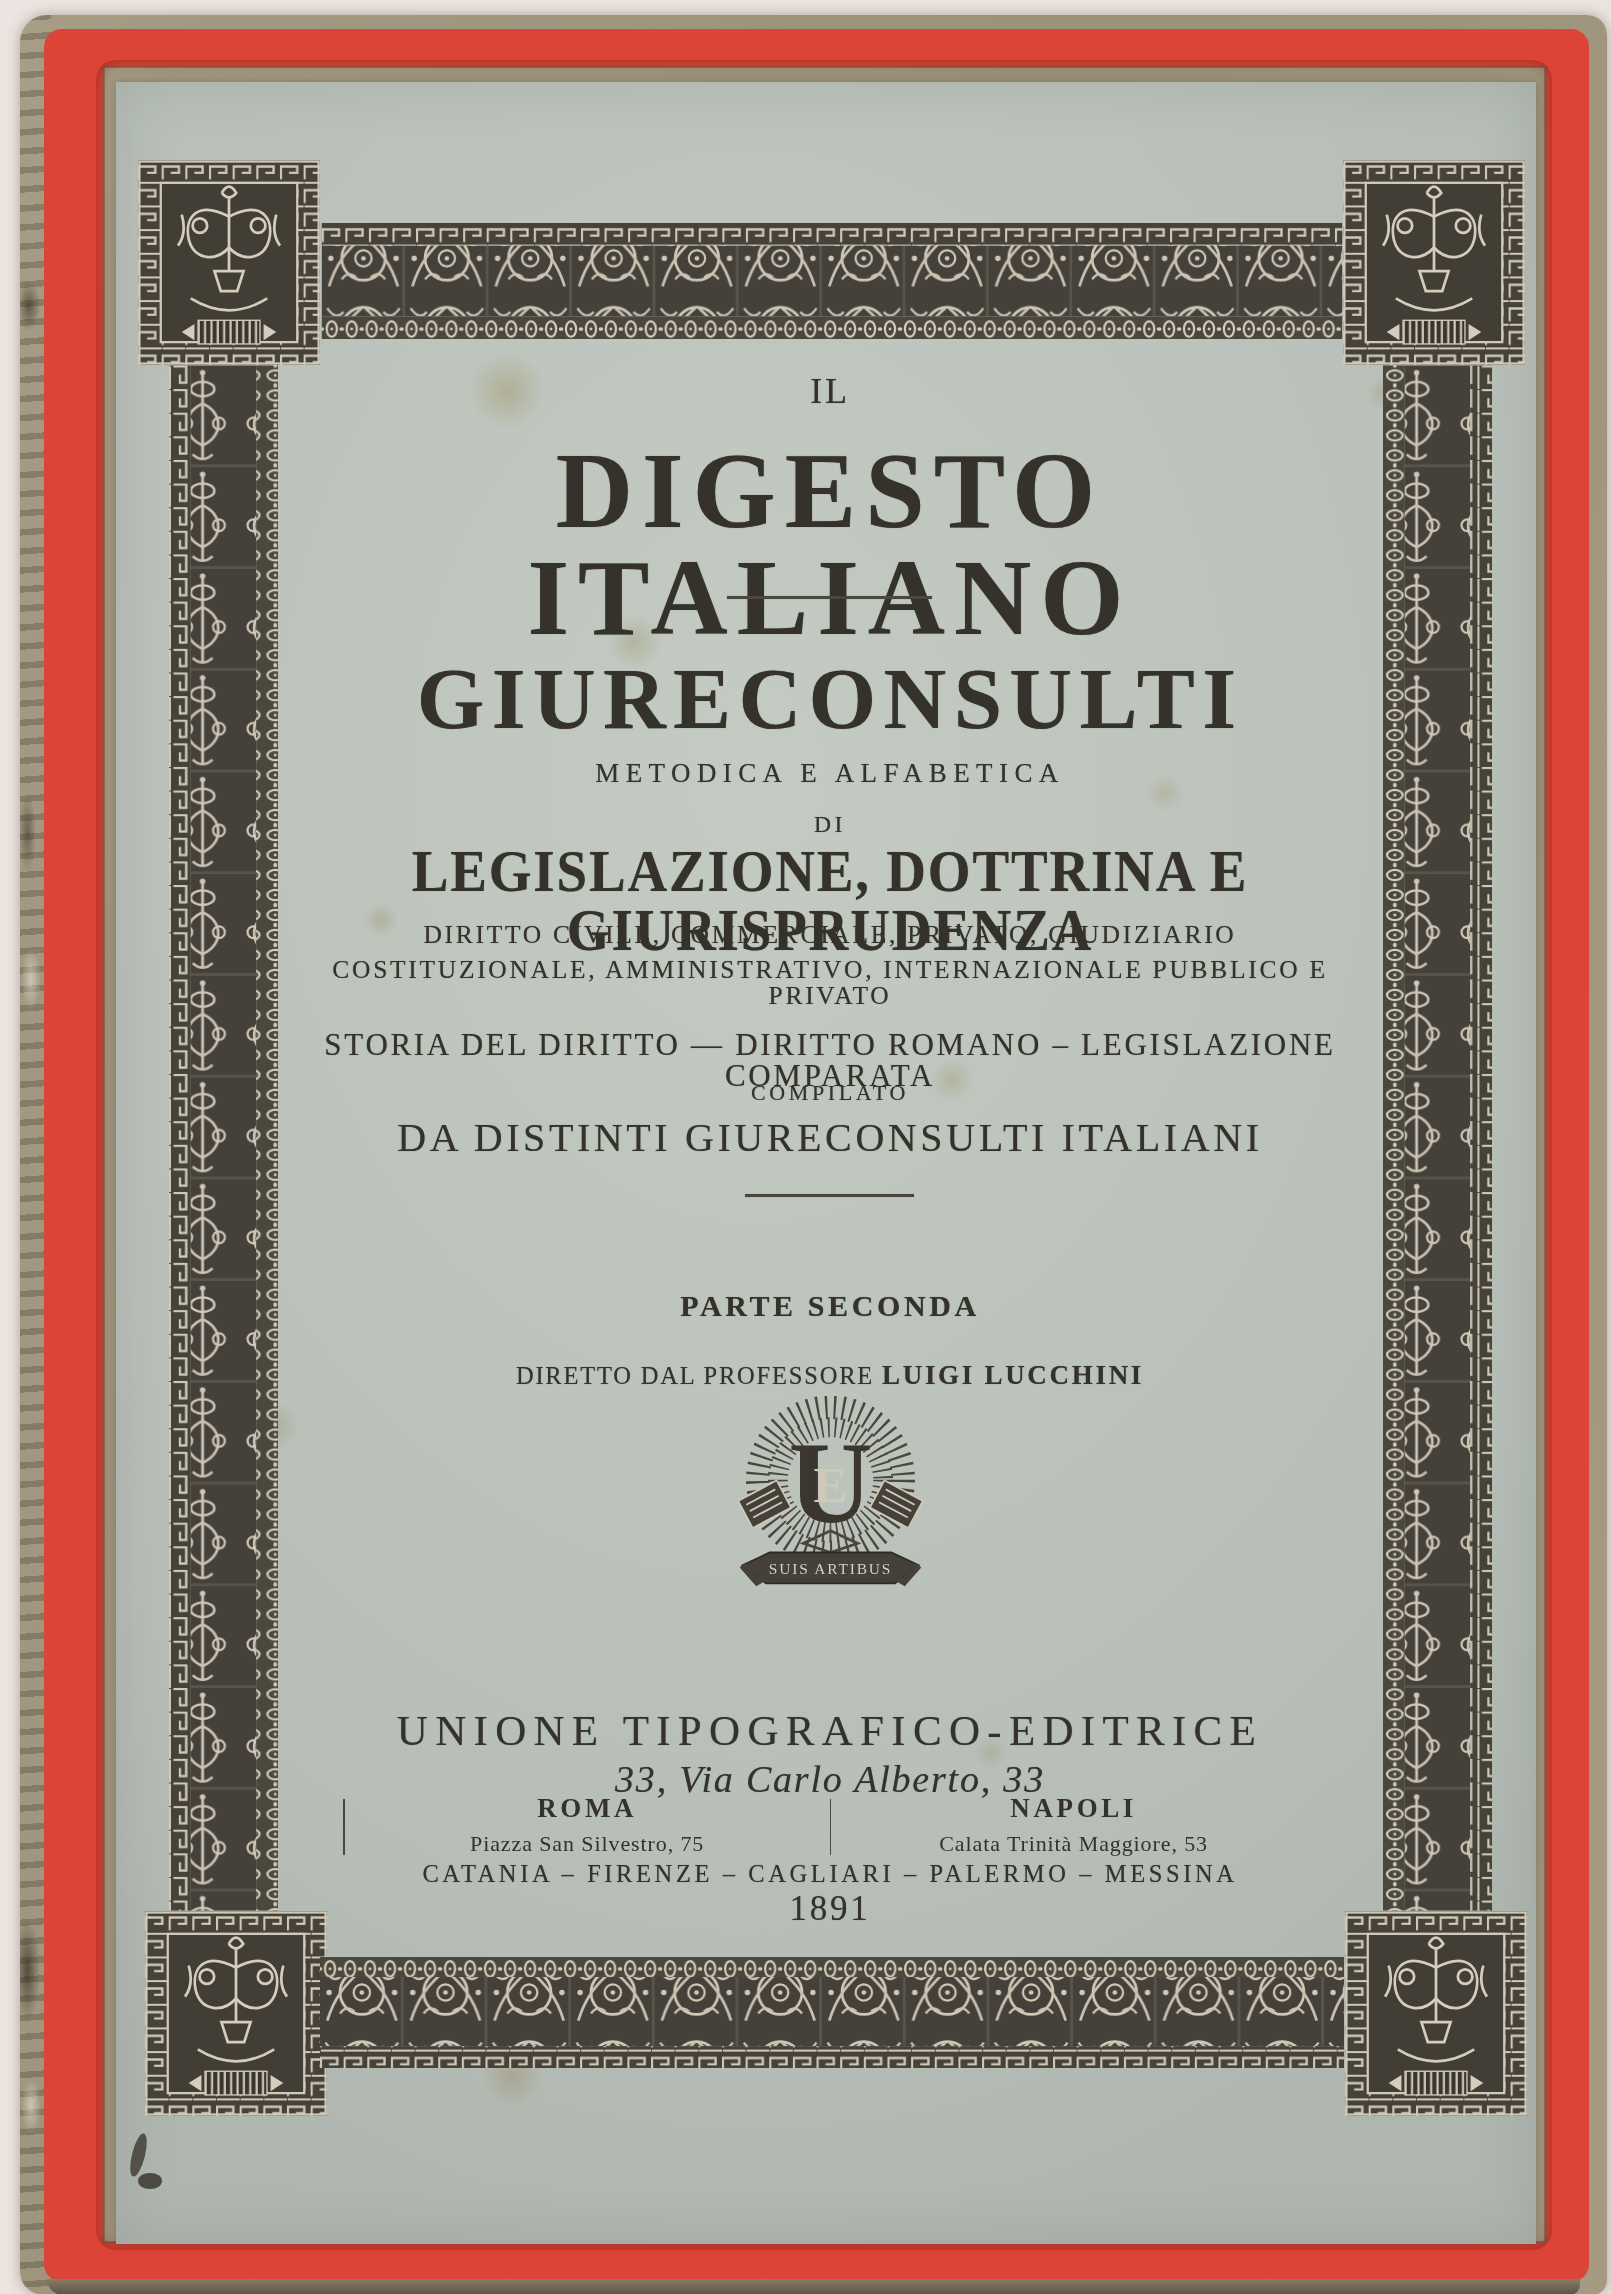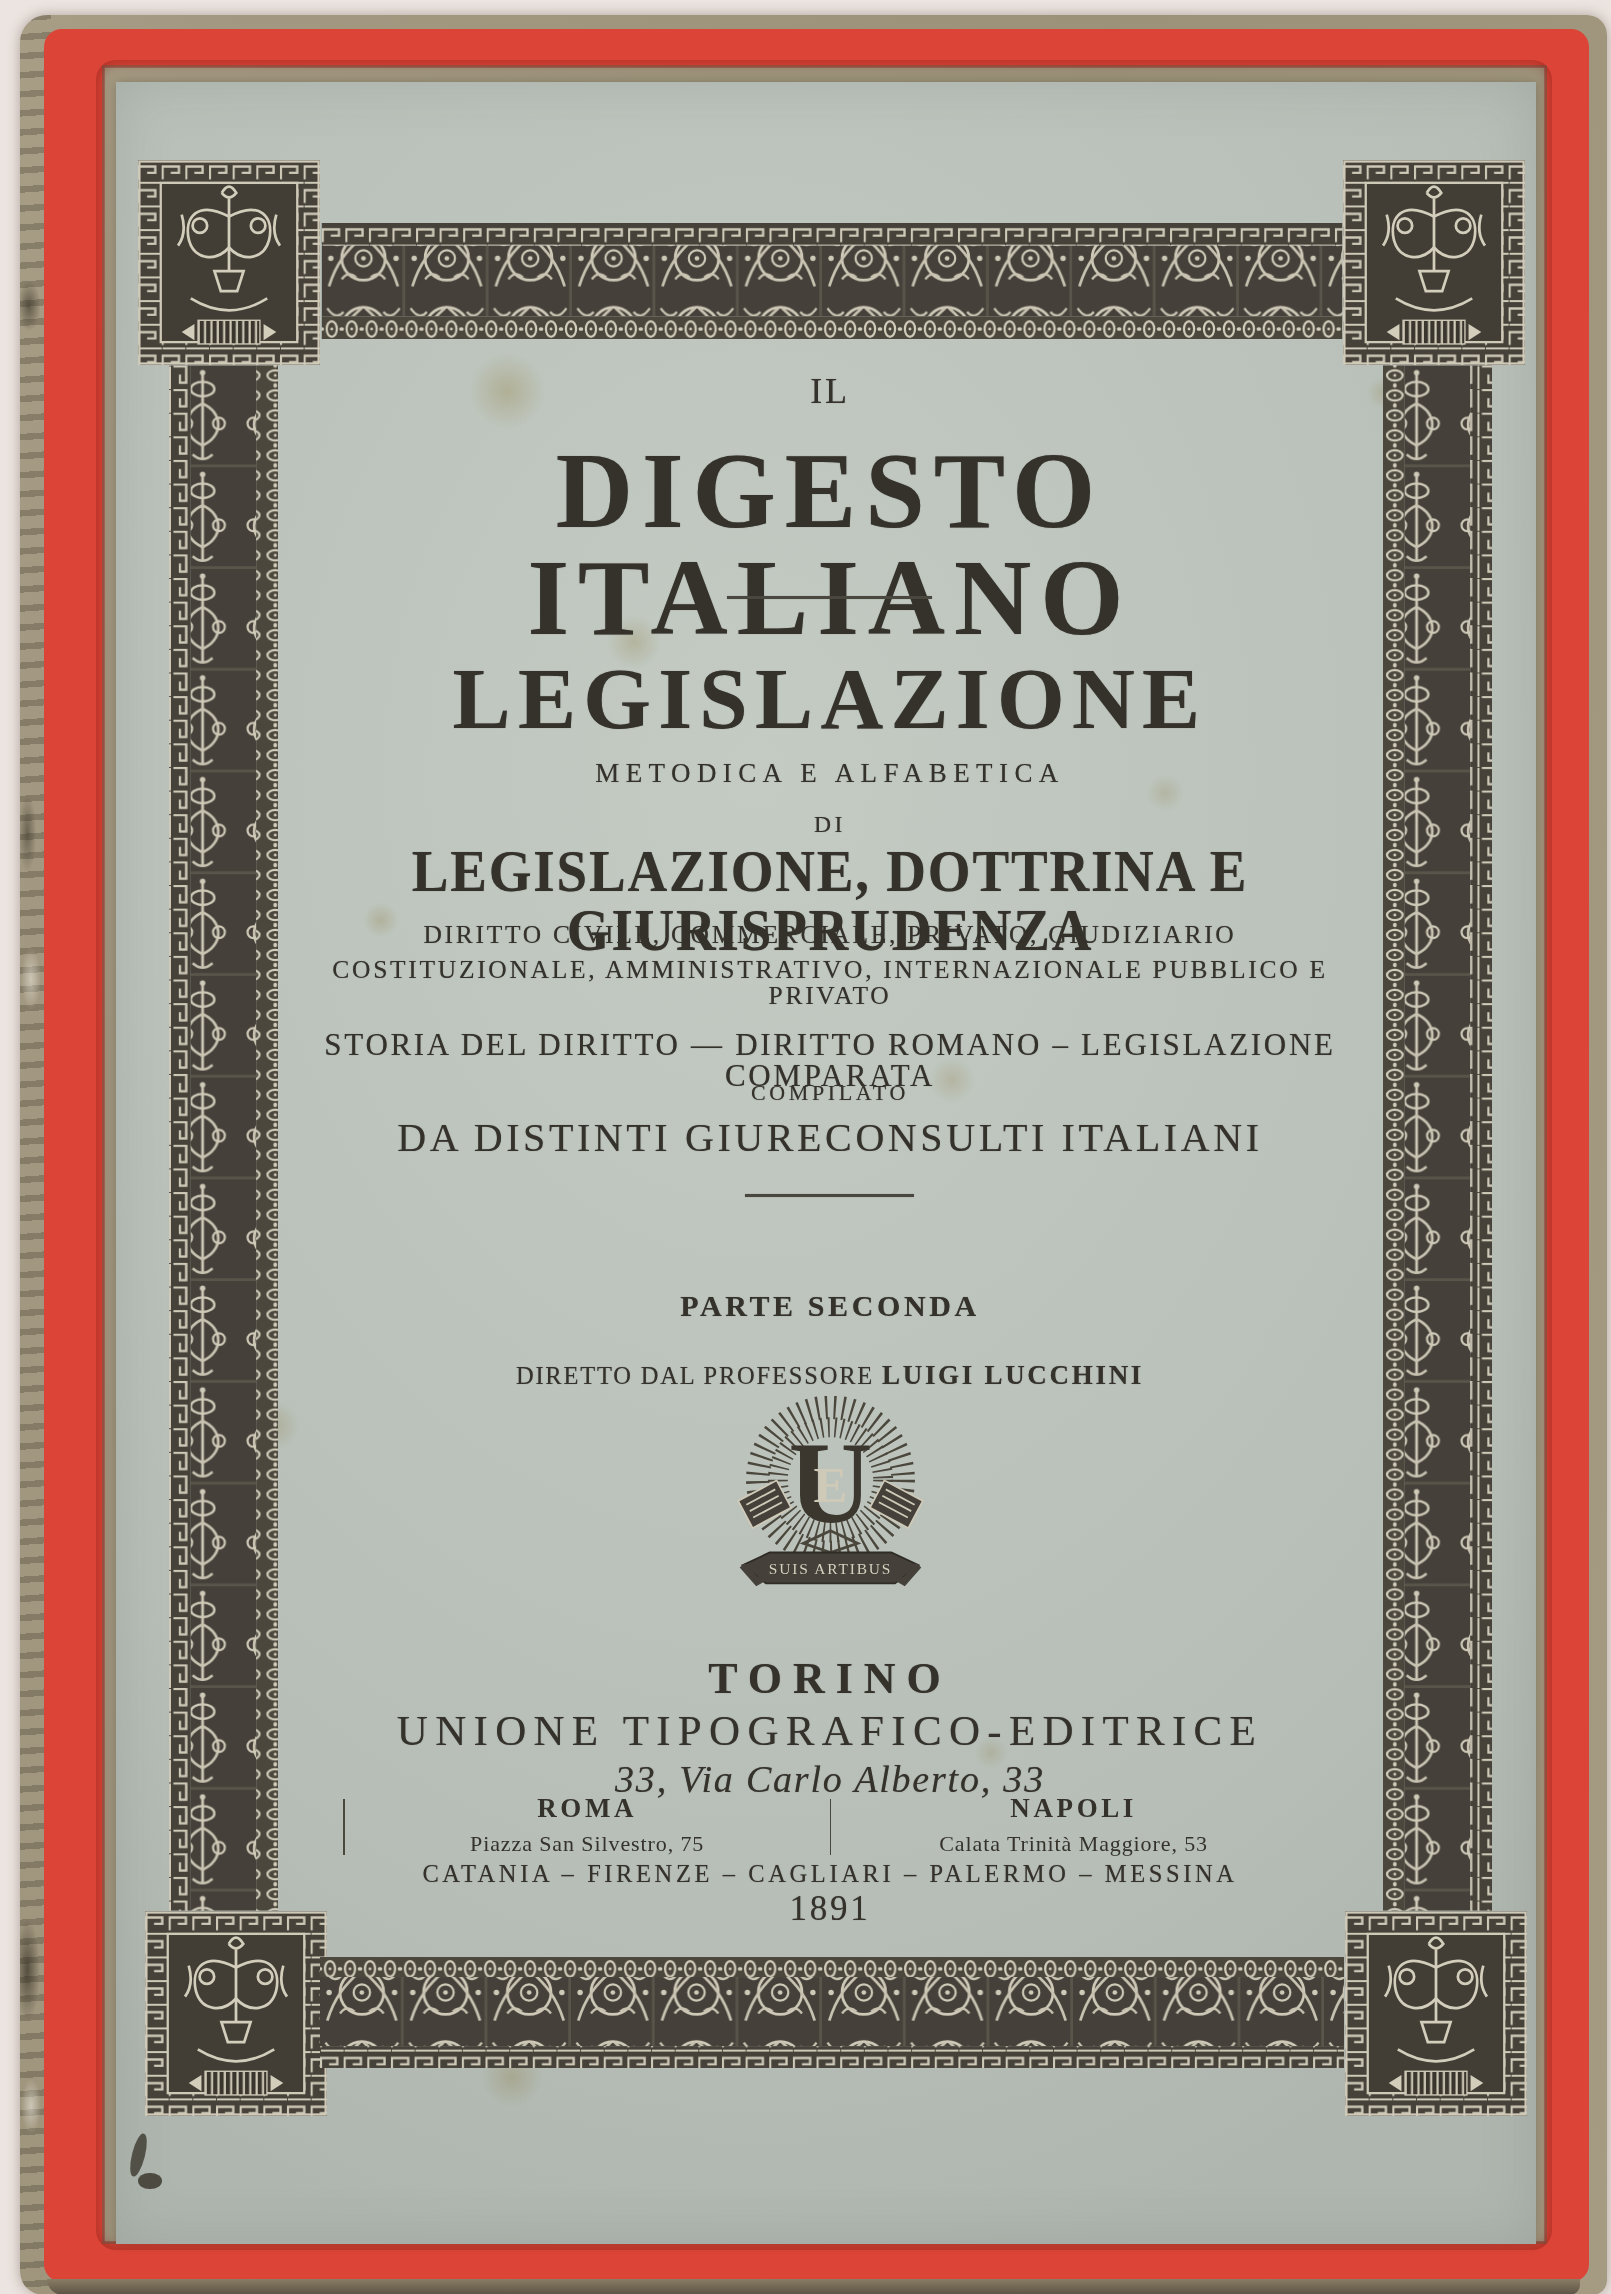--- a/index.html
+++ b/index.html
@@ -194,21 +194,21 @@
     </svg>
     <svg class="orn" style="left:1267px;top:283px" width="109" height="1546" viewBox="0 0 120 1701">
       <rect width="24" height="1701" fill="url(#beadsV)"></rect>
       <rect x="24" width="72" height="1701" fill="url(#candelabraV)"></rect>
       <rect x="96" width="24" height="1701" fill="url(#meanderV)"></rect>
     </svg>
 
     <div class="t half-title">IL</div>
     <div class="t main-title">DIGESTO ITALIANO</div>
     <div class="rule" style="left:611px;top:514px;width:205px"></div>
-    <div class="t enc">LEGISLAZIONE</div>
+    <div class="t enc">GIURECONSULTI</div>
     <div class="t met">METODICA E ALFABETICA</div>
     <div class="t di">DI</div>
     <div class="t leg">LEGISLAZIONE, DOTTRINA E GIURISPRUDENZA</div>
     <div class="t sub1">DIRITTO CIVILE, COMMERCIALE, PRIVATO, GIUDIZIARIO</div>
     <div class="t sub2">COSTITUZIONALE, AMMINISTRATIVO, INTERNAZIONALE PUBBLICO E PRIVATO</div>
     <div class="t storia">STORIA DEL DIRITTO — DIRITTO ROMANO – LEGISLAZIONE COMPARATA</div>
     <div class="t comp">COMPILATO</div>
     <div class="t dadist">DA DISTINTI GIURECONSULTI ITALIANI</div>
     <div class="rule" style="left:629px;top:1112px;width:169px"></div>
     <div class="t parte">PARTE SECONDA</div>
@@ -233,21 +233,20 @@
         </g>
         <text x="125" y="138" text-anchor="middle" font-family="Liberation Serif,serif" font-size="128" font-weight="bold" fill="#3b372e">U</text>
         <text x="125" y="116" text-anchor="middle" font-family="Liberation Serif,serif" font-size="56" font-weight="bold" fill="#cfc9b8">E</text>
         <path d="M125,148 l-30,14 30,10 30,-10 z" fill="none" stroke="#4b473c" stroke-width="3"></path>
         <path d="M28,186 L58,172 H192 L222,186 L196,206 H54 Z" fill="#45413a" stroke="#2f2c25" stroke-width="2"></path>
         <path d="M28,186 l16,18 14,-8 M222,186 l-16,18 -14,-8" fill="none" stroke="#45413a" stroke-width="8"></path>
         <text x="125" y="196" text-anchor="middle" font-family="Liberation Serif,serif" font-size="17" letter-spacing="2" fill="#d6d0bf">SUIS ARTIBUS</text>
       </svg>
     </div>
 
-    <div class="t torino">TORINO</div>
     <div class="t unione">UNIONE TIPOGRAFICO-EDITRICE</div>
     <div class="t via">33, Via Carlo Alberto, 33</div>
 
     <div class="branches">
       <div class="bsep"></div>
       <div class="branch">
         <div class="bcity">ROMA</div>
         <div class="baddr">Piazza San Silvestro, 75</div>
       </div>
       <div class="bsep"></div>

